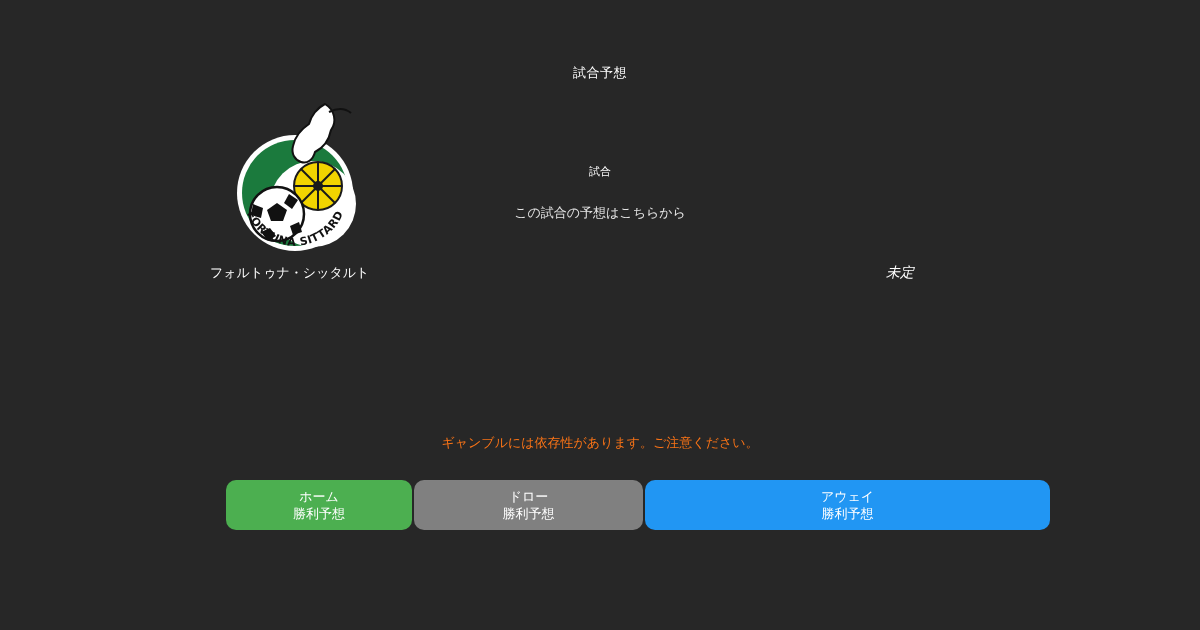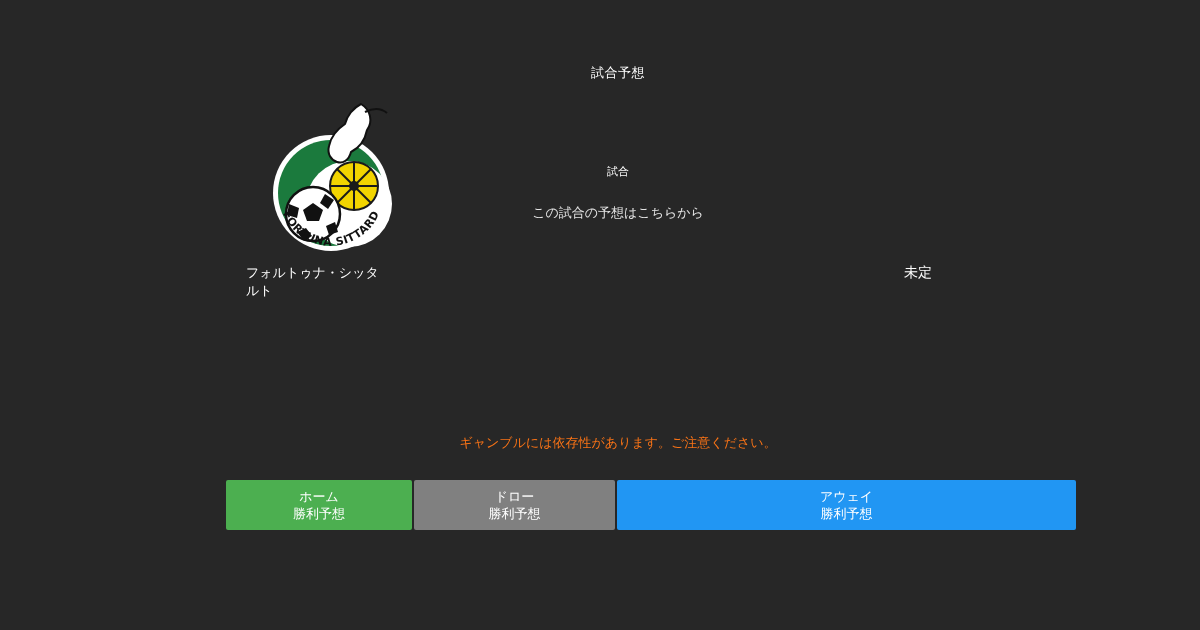--- a/index.html
+++ b/index.html
@@ -6,61 +6,61 @@
   html, body { margin: 0; padding: 0; }
   body {
     width: 1200px;
     height: 630px;
     position: relative;
     overflow: hidden;
     background: #272727;
     color: #ffffff;
     font-family: "DejaVu Sans", "Liberation Sans", sans-serif;
   }
-  .abs { position: absolute; padding-left: 36px; }
+  .abs { position: absolute; }
   .center-line { left: 0; width: 1200px; text-align: center; }
 
   #header-title { top: 64px; font-size: 13px; letter-spacing: 0.5px; }
 
   #logo-wrap { left: 233px; top: 98px; width: 132px; height: 162px; }
 
   #home-team { left: 210px; top: 264px; width: 180px; text-align: left; font-size: 13px; }
-  #away-team { left: 855px; top: 264px; width: 90px;  text-align: center; font-size: 14px; }
+  #away-team { left: 855px; top: 264px; width: 90px;  text-align: center; font-size: 14px; font-style: italic; }
 
   #vs-label   { top: 164px; font-size: 11px; }
   #match-link { top: 204px; font-size: 13px; cursor: pointer; }
 
   #disclaimer { top: 434px; font-size: 13px; }
 
   #buttons {
     position: absolute;
     left: 226px;
     top: 480px;
     display: flex;
     gap: 2px;
   }
   .btn {
     height: 50px;
     border: none;
-    border-radius: 2px;
+    border-radius: 10px;
     color: #ffffff;
     font-family: inherit;
     font-size: 13px;
     line-height: 17px;
     text-align: center;
     cursor: pointer;
     display: flex;
     flex-direction: column;
     align-items: center;
     justify-content: center;
     padding: 3px;
   }
   .btn-home { width: 186px; }
-  .btn-draw { width: 201px; }
-  .btn-away { width: 459px; }
+  .btn-draw { width: 229px; }
+  .btn-away { width: 405px; }
 </style>
 </head>
 <body style="background: rgb(39, 39, 39);">
 
 <div class="abs center-line" id="header-title">試合予想</div>
 
 <div class="abs" id="logo-wrap">
   <svg width="132" height="162" viewBox="0 0 132 162">
 
     <circle cx="62" cy="95" r="58" fill="#ffffff"></circle>

